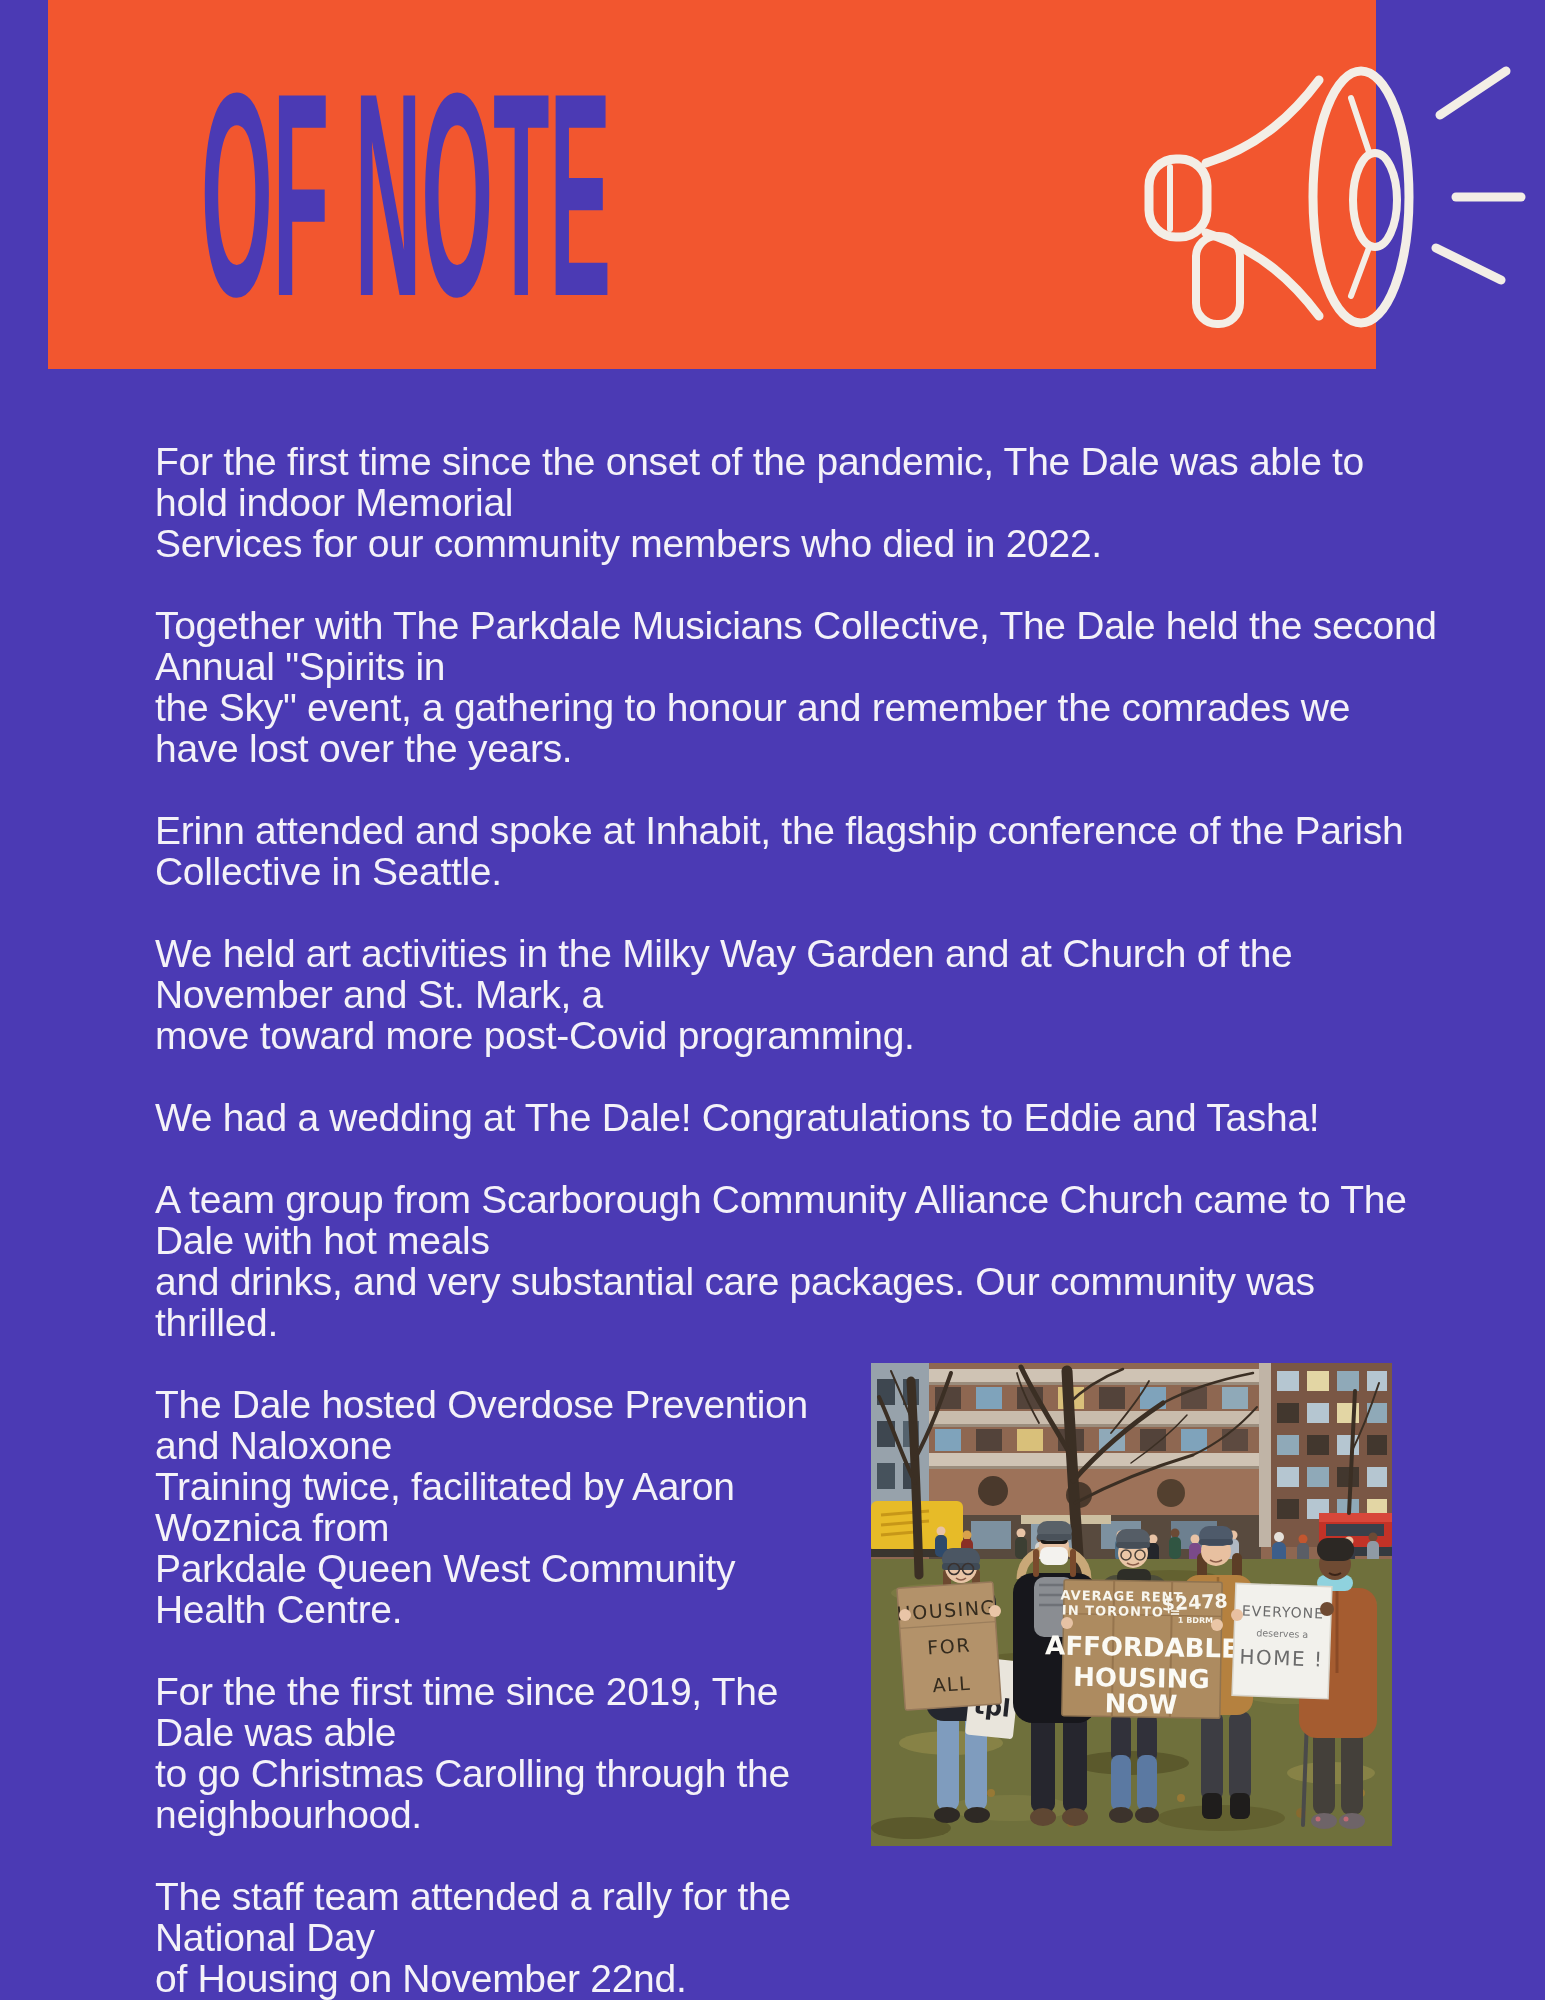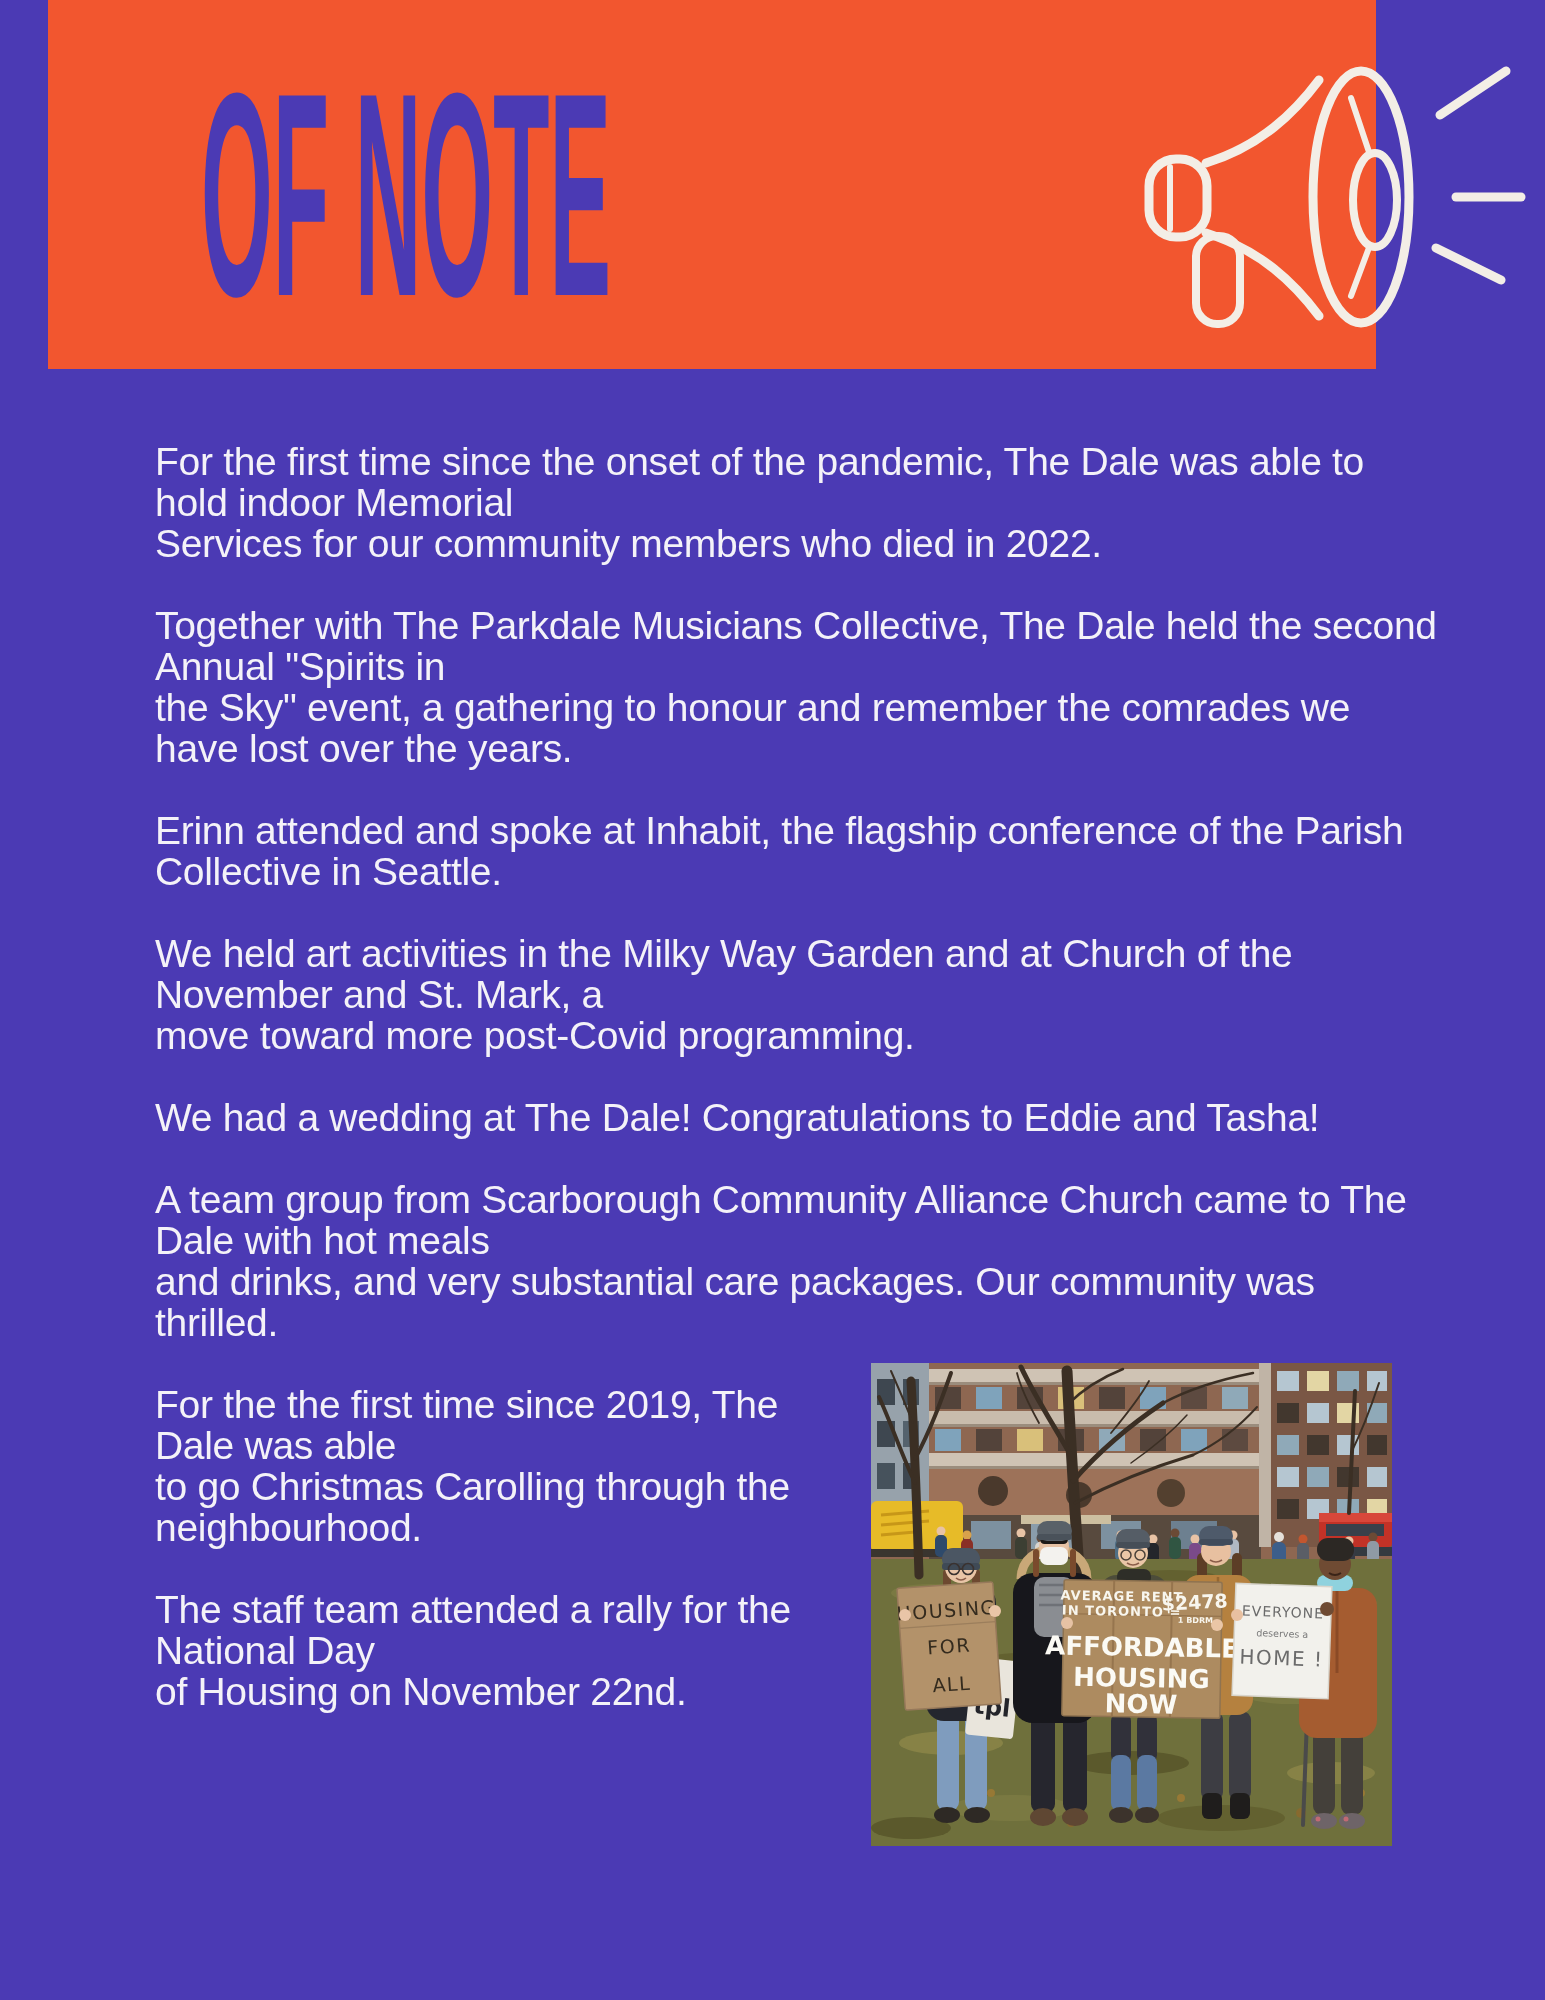--- a/index.html
+++ b/index.html
@@ -89,20 +89,23 @@
 Services for our community members who died in 2022.</p>
     <p>Together with The Parkdale Musicians Collective, The Dale held the second Annual "Spirits in
 the Sky" event, a gathering to honour and remember the comrades we have lost over the years.</p>
     <p>Erinn attended and spoke at Inhabit, the flagship conference of the Parish Collective in Seattle.</p>
     <p>We held art activities in the Milky Way Garden and at Church of the November and St. Mark, a
 move toward more post-Covid programming.</p>
     <p>We had a wedding at The Dale! Congratulations to Eddie and Tasha!</p>
     <p>A team group from Scarborough Community Alliance Church came to The Dale with hot meals
 and drinks, and very substantial care packages. Our community was thrilled.</p>
     <div class="columns">
+      <p>The Dale hosted Overdose Prevention and Naloxone
+Training twice, facilitated by Aaron Woznica from
+Parkdale Queen West Community Health Centre.</p>
       <p>For the the first time since 2019, The Dale was able
 to go Christmas Carolling through the neighbourhood.</p>
       <p>The staff team attended a rally for the National Day
 of Housing on November 22nd.</p>
     </div>
   </div>
 
   <div class="photo">
     <svg viewBox="0 0 521 483">
 

